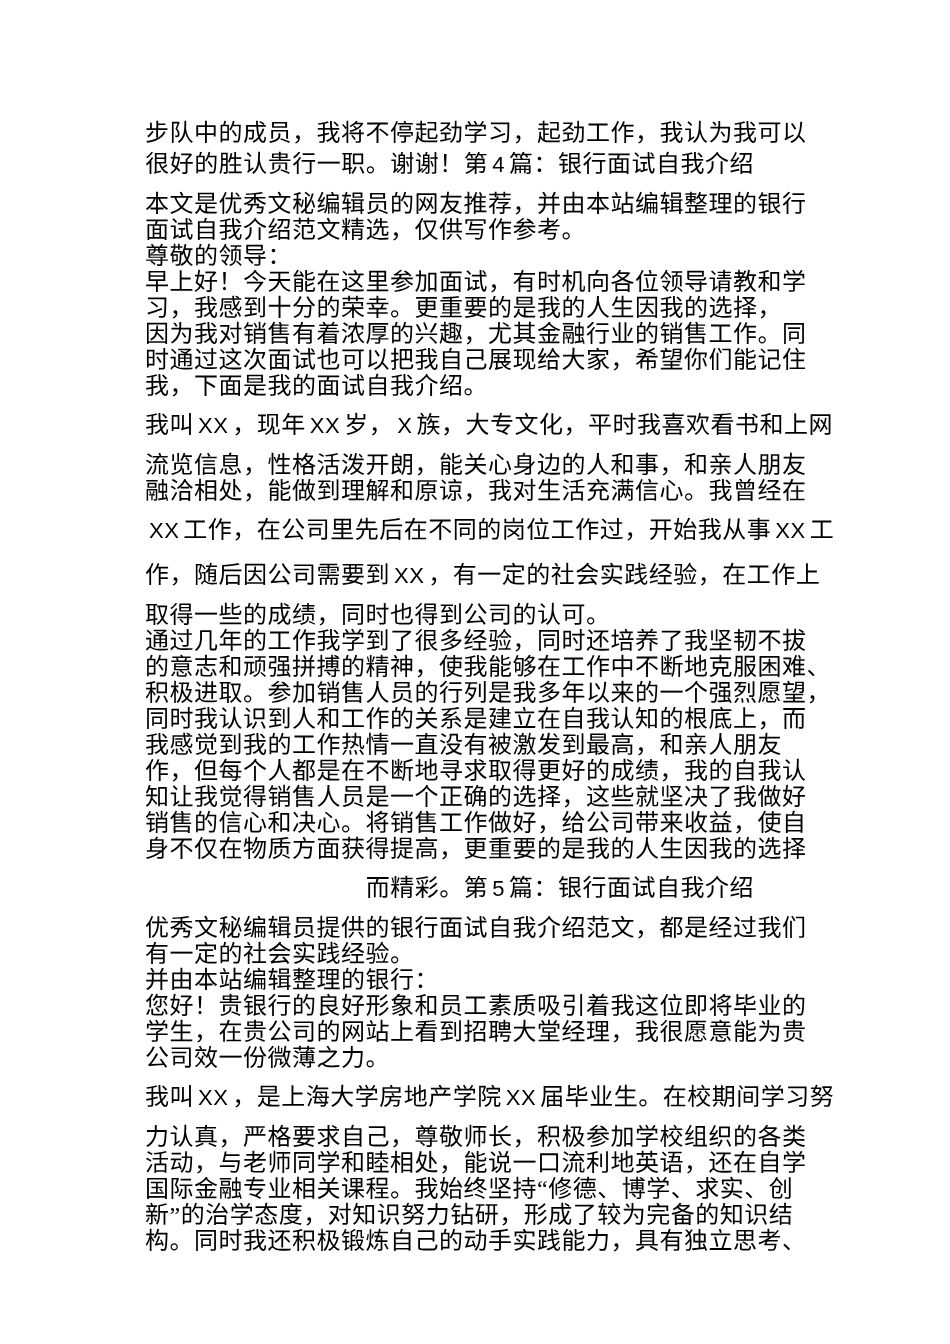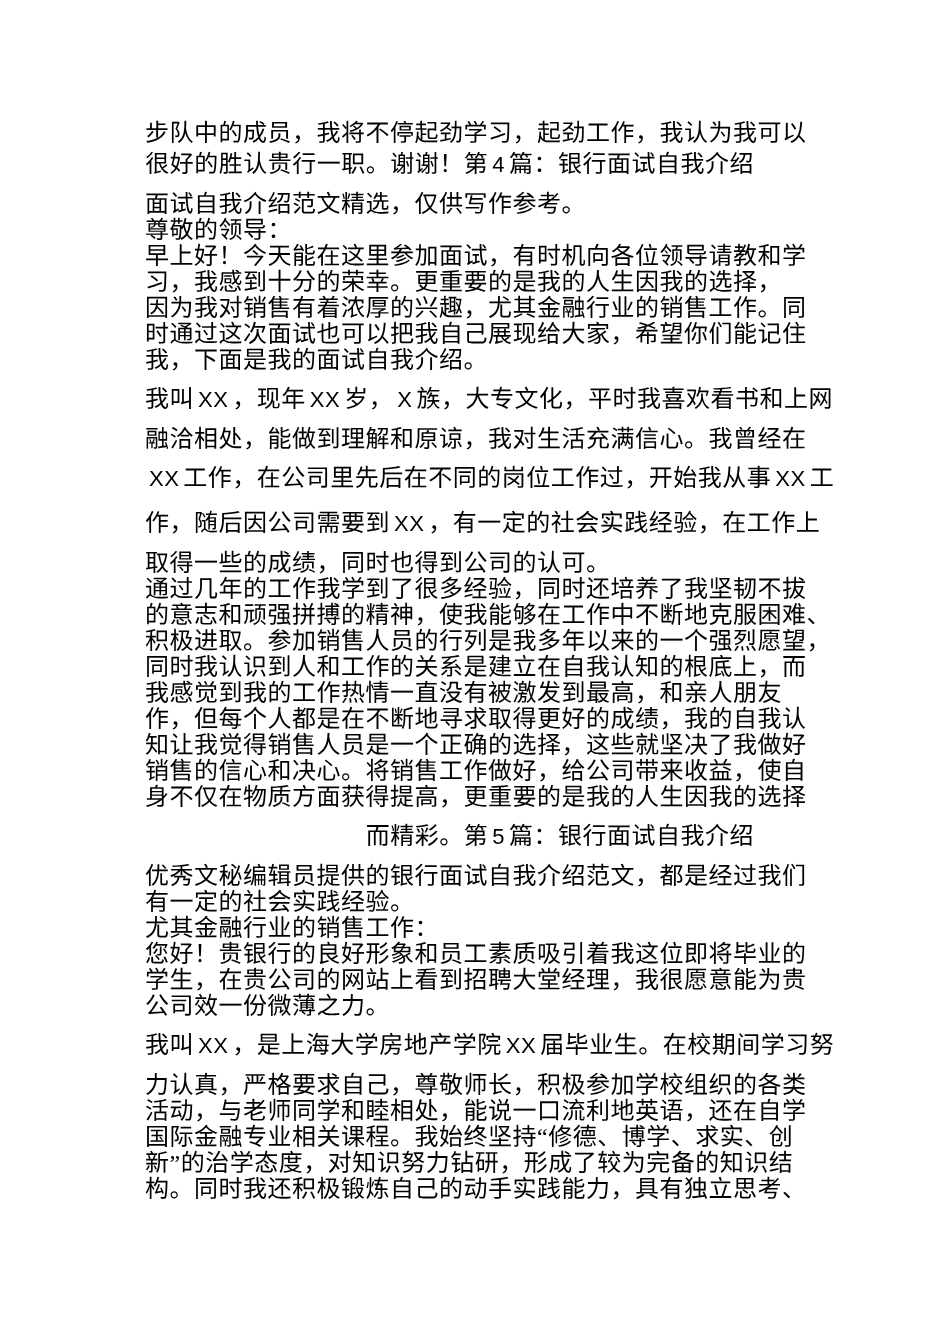--- a/index.html
+++ b/index.html
@@ -47,32 +47,34 @@
 </head>
 <body>
 
 <main class="page">
   <article class="doc">
       <div class="block">
         <div class="line">步队中的成员，我将不停起劲学习，起劲工作，我认为我可以</div>
         <div class="line tall">很好的胜认贵行一职。谢谢！第<span class="latin">4</span>篇：银行面试自我介绍</div>
       </div>
       <div class="block">
+        <div class="line">本文是优秀文秘编辑员的网友推荐，并由本站编辑整理的银行</div>
         <div class="line">面试自我介绍范文精选，仅供写作参考。</div>
         <div class="line">尊敬的领导：</div>
         <div class="line">早上好！今天能在这里参加面试，有时机向各位领导请教和学</div>
         <div class="line">习，我感到十分的荣幸。更重要的是我的人生因我的选择，</div>
         <div class="line">因为我对销售有着浓厚的兴趣，尤其金融行业的销售工作。同</div>
         <div class="line">时通过这次面试也可以把我自己展现给大家，希望你们能记住</div>
         <div class="line">我，下面是我的面试自我介绍。</div>
       </div>
       <div class="block">
         <div class="line tall">我叫<span class="latin">XX</span>，现年<span class="latin">XX</span>岁，<span class="latin">X</span>族，大专文化，平时我喜欢看书和上网</div>
       </div>
       <div class="block">
+        <div class="line">流览信息，性格活泼开朗，能关心身边的人和事，和亲人朋友</div>
         <div class="line">融洽相处，能做到理解和原谅，我对生活充满信心。我曾经在</div>
       </div>
       <div class="block">
         <div class="line tall"><span class="latin">XX</span>工作，在公司里先后在不同的岗位工作过，开始我从事<span class="latin">XX</span>工</div>
       </div>
       <div class="block">
         <div class="line tall">作，随后因公司需要到<span class="latin">XX</span>，有一定的社会实践经验，在工作上</div>
       </div>
       <div class="block">
         <div class="line">取得一些的成绩，同时也得到公司的认可。</div>
@@ -85,21 +87,21 @@
         <div class="line">知让我觉得销售人员是一个正确的选择，这些就坚决了我做好</div>
         <div class="line">销售的信心和决心。将销售工作做好，给公司带来收益，使自</div>
         <div class="line">身不仅在物质方面获得提高，更重要的是我的人生因我的选择</div>
       </div>
       <div class="block">
         <div class="line tall">而精彩。第<span class="latin">5</span>篇：银行面试自我介绍</div>
       </div>
       <div class="block">
         <div class="line">优秀文秘编辑员提供的银行面试自我介绍范文，都是经过我们</div>
         <div class="line">有一定的社会实践经验。</div>
-        <div class="line">尤其金融行业的销售工作：</div>
+        <div class="line">并由本站编辑整理的银行：</div>
         <div class="line">您好！贵银行的良好形象和员工素质吸引着我这位即将毕业的</div>
         <div class="line">学生，在贵公司的网站上看到招聘大堂经理，我很愿意能为贵</div>
         <div class="line">公司效一份微薄之力。</div>
       </div>
       <div class="block">
         <div class="line tall">我叫<span class="latin">XX</span>，是上海大学房地产学院<span class="latin">XX</span>届毕业生。在校期间学习努</div>
       </div>
       <div class="block">
         <div class="line">力认真，严格要求自己，尊敬师长，积极参加学校组织的各类</div>
         <div class="line">活动，与老师同学和睦相处，能说一口流利地英语，还在自学</div>

